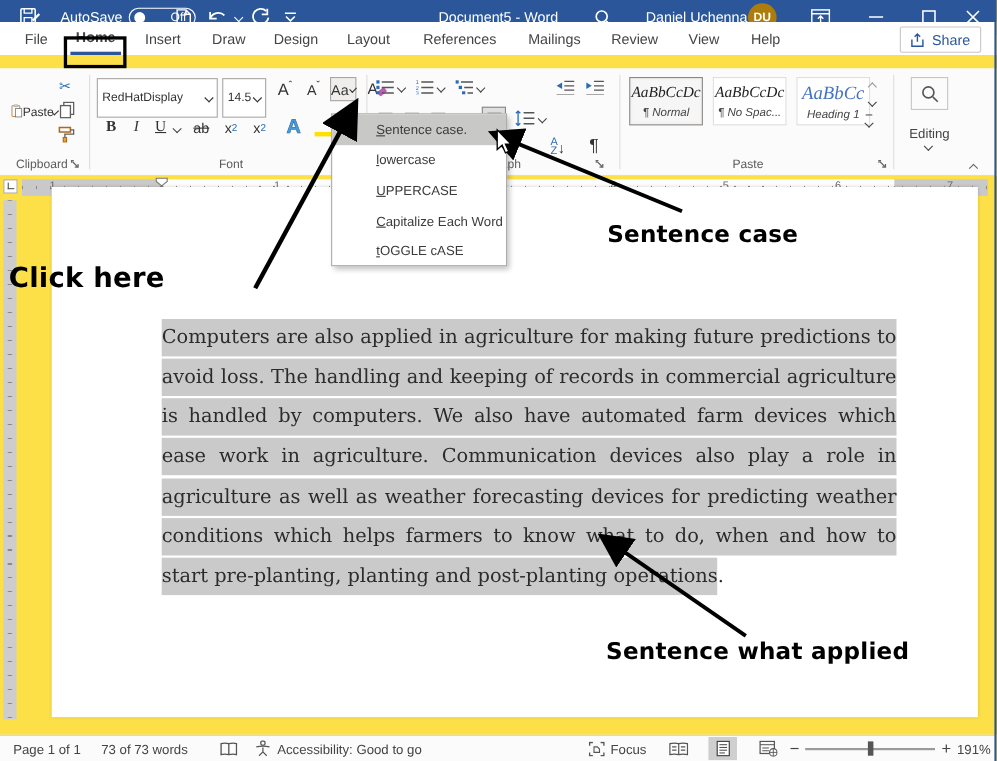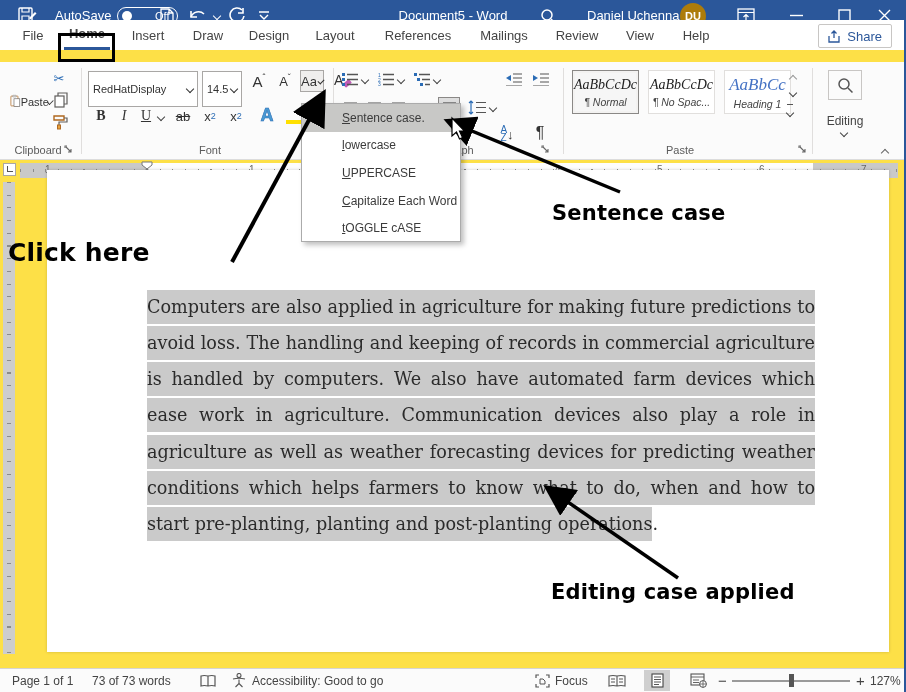--- a/index.html
+++ b/index.html
@@ -390,21 +390,21 @@
   </div>
   <div id="vruler"></div>
 
   <div id="page">
     <p id="doc-paragraph"><span class="sel">Computers are also applied in agriculture for making future predictions to avoid loss. The handling and keeping of records in commercial agriculture is handled by computers. We also have automated farm devices which ease work in agriculture. Communication devices also play a role in agriculture as well as weather forecasting devices for predicting weather conditions which helps farmers to know what to do, when and how to start pre-planting, planting and post-planting operations</span><span>.</span></p>
   </div>
 
   <div id="home-annot"></div>
   <span class="anno" style="left:8px;top:238px;font-size:25px">Click here</span>
   <span class="anno" style="left:552px;top:201px;font-size:21px">Sentence case</span>
-  <span class="anno" style="left:551px;top:580px;font-size:21px">Editing case applied</span>
+  <span class="anno" style="left:551px;top:580px;font-size:21px">Sentence what applied</span>
 
   <svg id="overlay">
     <defs>
       <marker id="ah" markerWidth="9" markerHeight="9" refX="7" refY="4.5" orient="auto">
         <path d="M0 0 L9 4.5 L0 9 Z" fill="#000"></path>
       </marker>
     </defs>
     <line x1="232" y1="262" x2="322" y2="96" stroke="#000" stroke-width="4" marker-end="url(#ah)"></line>
     <line x1="620" y1="192" x2="450" y2="122" stroke="#000" stroke-width="3.5" marker-end="url(#ah)"></line>
     <line x1="678" y1="578" x2="549" y2="489" stroke="#000" stroke-width="3.5" marker-end="url(#ah)"></line>
@@ -441,17 +441,17 @@
     <svg class="sitem" style="left:690px" width="17" height="15" viewBox="0 0 17 15">
       <rect x="1" y="1" width="13" height="11" fill="none" stroke="#555" stroke-width="1.1"></rect>
       <path d="M1 4 h13 M3 7 h6 M3 9.5 h6" stroke="#555" stroke-width="0.9"></path>
       <circle cx="13" cy="11" r="3.4" fill="#fff" stroke="#555" stroke-width="1"></circle>
       <path d="M9.6 11 h6.8 M13 7.6 v6.8" stroke="#555" stroke-width="0.8"></path>
     </svg>
     <span class="sitem" style="left:718px;font-size:15px">−</span>
     <span class="sitem" style="left:732px;top:11px;width:118px;height:2px;background:#9a9a9a"></span>
     <span class="sitem" style="left:789px;top:5px;width:5px;height:13px;background:#555"></span>
     <span class="sitem" style="left:856px;font-size:15px">+</span>
-    <span class="sitem" style="left:870px">127%</span>
+    <span class="sitem" style="left:870px">191%</span>
   </div>
 
   <div id="edge-right"></div>
 </div>
 
 </body></html>

